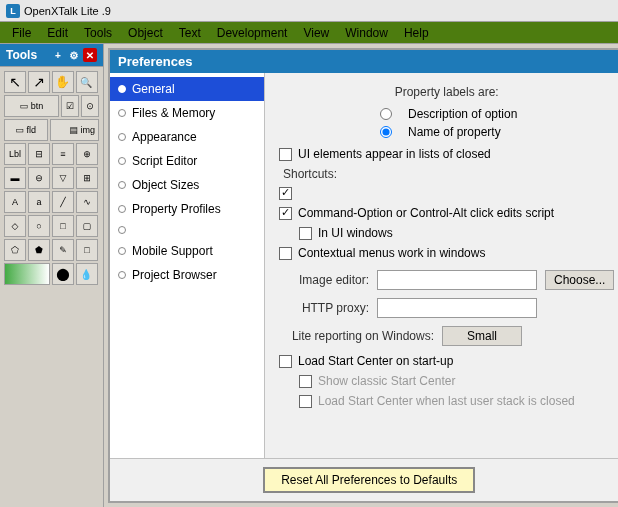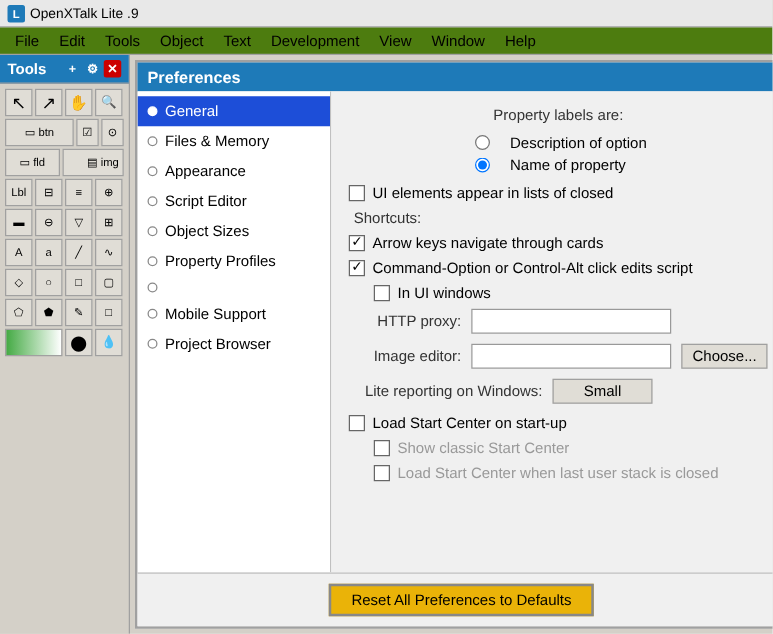--- a/index.html
+++ b/index.html
@@ -255,21 +255,21 @@
     }
 
     .prefs-footer {
       padding: 8px;
       display: flex;
       justify-content: center;
       border-top: 1px solid #c0c0c0;
       background: #f0f0f0;
     }
     .reset-btn {
-      background: #eab308;
+      background: #fef9c3;
       border: 1px solid #a0a0a0;
       padding: 4px 16px;
       font-size: 12px;
       cursor: pointer;
       border: 2px solid #888;
     }
 
     .checked-checkbox {
       appearance: none;
       -webkit-appearance: none;
@@ -444,46 +444,49 @@
 
         <div class="checkbox-row">
           <input type="checkbox" class="checked-checkbox" style="">
           <span>UI elements appear in lists of closed</span>
         </div>
 
         <div class="section-label" style="margin-left:4px;margin-top:4px;">Shortcuts:</div>
 
         <div class="checkbox-row">
           <input type="checkbox" class="checked-checkbox checked" style="">
-          <span>Arrow keys navigate through cards</span>
         </div>
 
         <div class="checkbox-row">
           <input type="checkbox" class="checked-checkbox checked" style="">
           <span>Command-Option or Control-Alt click edits script</span>
         </div>
 
         <div class="checkbox-row indent">
           <input type="checkbox" class="checked-checkbox" style="">
           <span>In UI windows</span>
         </div>
 
-
-        <div class="input-row">
-          <span class="input-label">HTTP proxy:</span>
-          <input type="text" class="text-input" style="">
+        <div class="checkbox-row" style="margin-bottom:10px;">
+          <input type="checkbox" class="checked-checkbox" style="">
+          <span>Contextual menus work in windows</span>
         </div>
 
         <div class="input-row">
           <span class="input-label">Image editor:</span>
           <input type="text" class="text-input" style="">
           <button class="choose-btn">Choose...</button>
         </div>
 
         <div class="input-row">
+          <span class="input-label">HTTP proxy:</span>
+          <input type="text" class="text-input" style="">
+        </div>
+
+        <div class="input-row">
           <span class="input-label" style="min-width:155px;">Lite reporting on Windows:</span>
           <button class="small-btn">Small</button>
         </div>
 
         <div class="checkbox-row">
           <input type="checkbox" class="checked-checkbox" style="">
           <span>Load Start Center on start-up</span>
         </div>
 
         <div class="checkbox-row indent">

